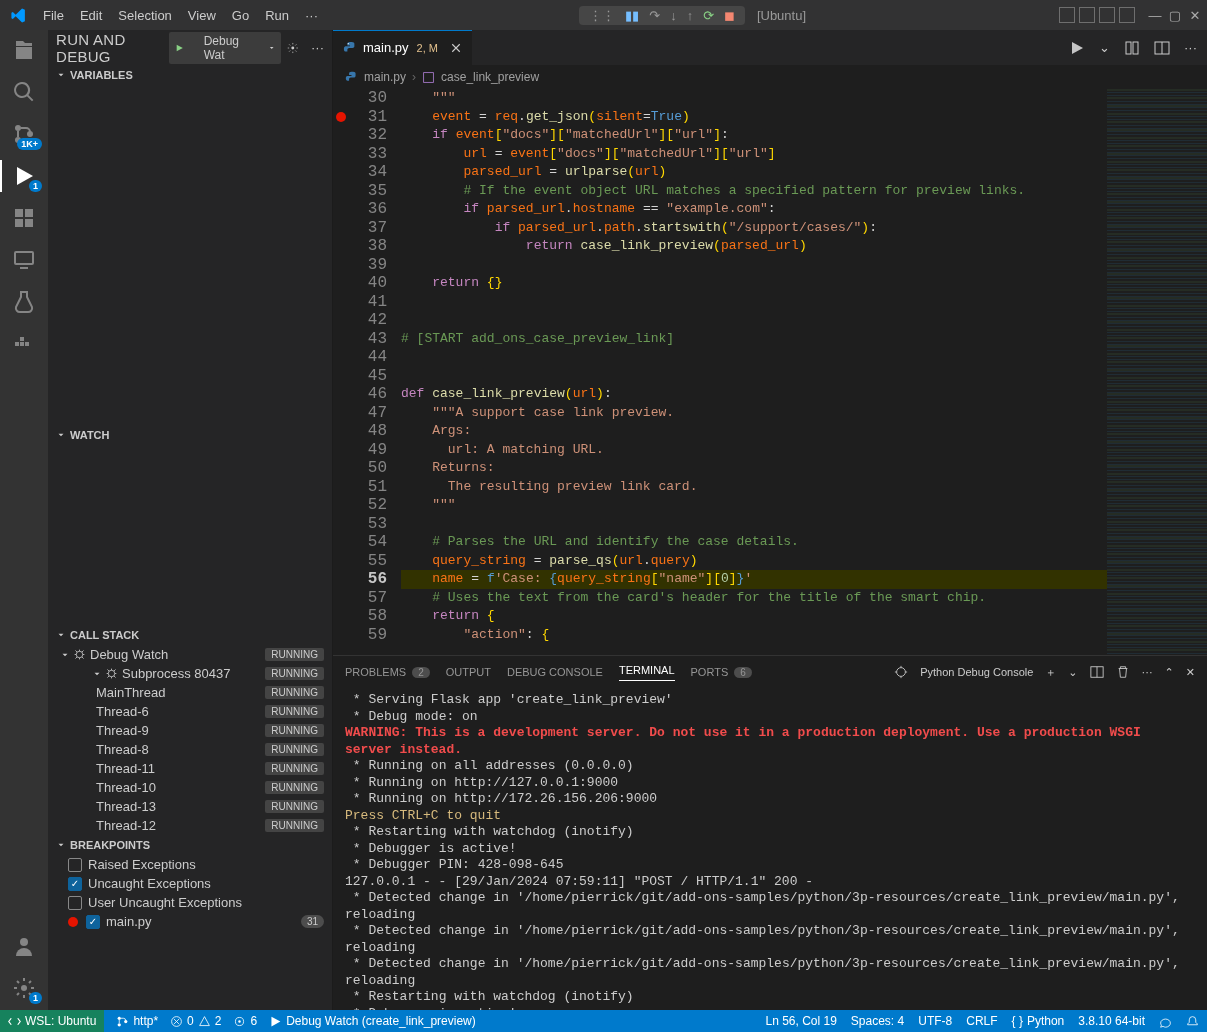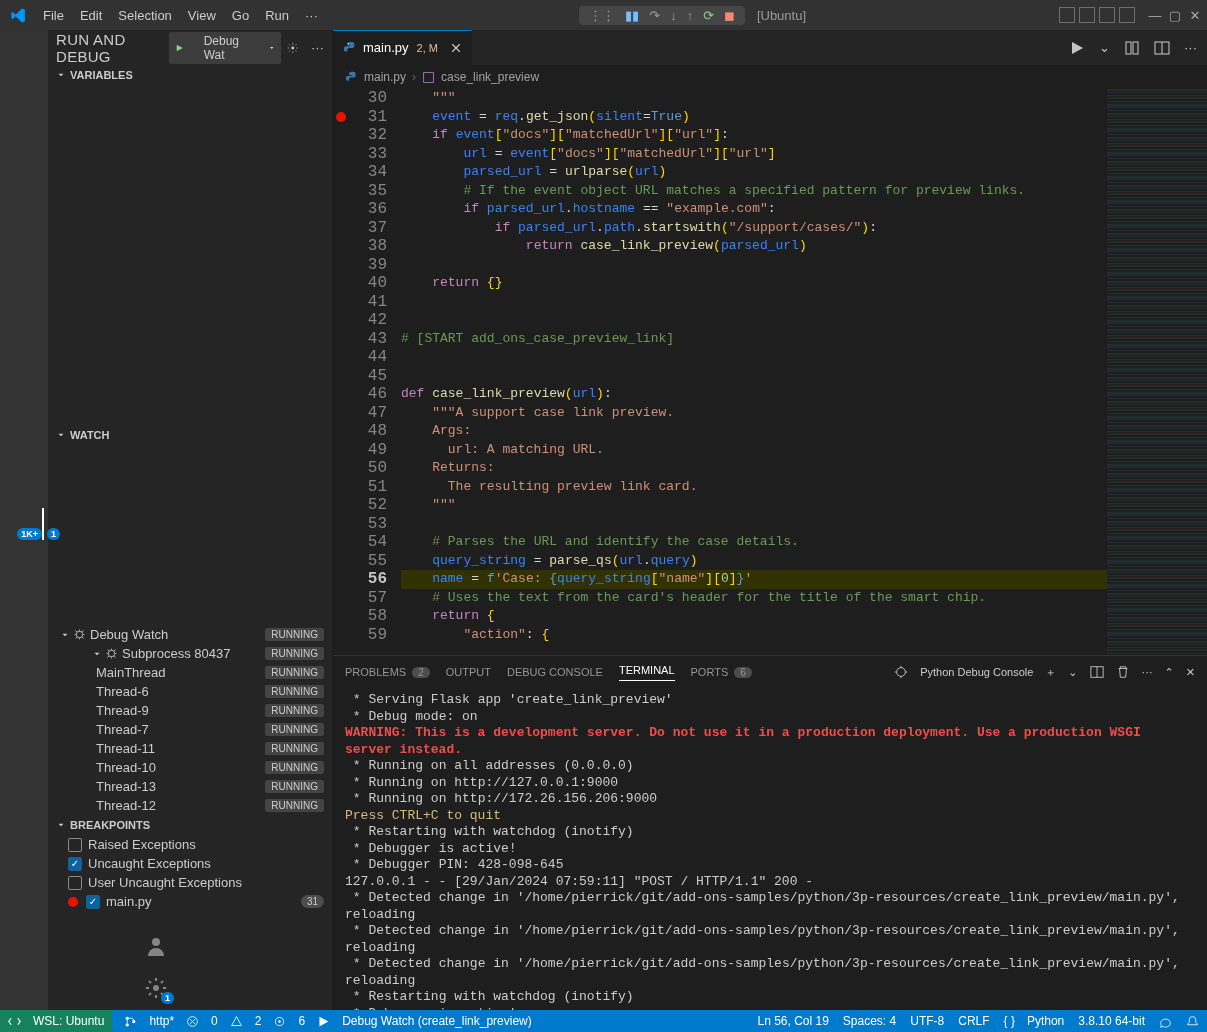--- a/index.html
+++ b/index.html
@@ -37,21 +37,21 @@
 .win-controls { display:flex; gap:4px; align-items:center; margin-left:auto;}
 .win-controls .ic { width:16px; height:16px; display:flex; align-items:center; justify-content:center; color:#aaa; }
 .layout-icons { display:flex; gap:4px; margin-right:10px;}
 .layout-icons .li-box { width:16px;height:16px; border:1px solid #888; opacity:0.7;}
 
 .main { display:flex; height: calc(100% - 30px - 22px); }
 
 .activitybar {
   width: 48px;
   background: #333333;
-  display:flex; flex-direction:row; align-items:center;
+  display:flex; flex-direction:column; align-items:center;
   padding-top:8px; gap:18px;
 }
 .activitybar .ab-ic { width:24px;height:24px; fill:#858585; position:relative;}
 .activitybar .ab-ic.active { fill:#ffffff; }
 .activitybar .ab-ic.active::before {
   content:""; position:absolute; left:-12px; top:-4px; width:2px; height:32px; background:#fff;
 }
 .activitybar .badge {
   position:absolute; bottom:-4px; right:-6px;
   background:#007acc; color:#fff; font-size:9px; border-radius:8px;
@@ -134,21 +134,21 @@
 .gutter { width:48px; text-align:right; padding-right:10px; color:#858585; font-family: Consolas, "Courier New", monospace; font-size:16px; line-height:18.5px;}
 .bp-col { width:16px; }
 .bp-dot { width:10px;height:10px;border-radius:50%;background:#e51400;margin:4px 0 0 3px;}
 .code {
   flex:1; font-family: Consolas, "Courier New", monospace;
   font-size:13px; line-height:18.5px; white-space:pre; color:#d4d4d4;
   padding-left:4px;
 }
 .k { color:#c586c0;} 
 .s { color:#ce9178;} 
-.n { color:#3b82f6;} 
+.n { color:#f97316;} 
 .f { color:#dcdcaa;} 
 .c { color:#6a9955;} 
 .b { color:#569cd6;} 
 .p { color:#d4d4d4;}
 .br { color:#ffd700;} 
 .num { color:#b5cea8;}
 .hl-line { background:#323200; display:inline-block; width:100%;}
 .minimap {
   width:100px; background:#1e1e1e;
   background-image:
@@ -177,21 +177,21 @@
   font-size:13px; line-height:16.5px; white-space:pre-wrap; color:#cccccc; overflow:hidden;
 }
 .term-warn { color:#f14c4c; font-weight:bold;}
 .term-ylw { color:#d7ba7d;}
 
 .statusbar {
   height:22px; background:#007acc; color:#fff;
   display:flex; align-items:center; font-size:12px;
   padding:0 8px; gap:12px;
 }
-.statusbar .sb-item { display:flex; align-items:center; gap:12px;}
+.statusbar .sb-item { display:flex; align-items:center; gap:4px;}
 .statusbar .sb-item svg{width:13px;height:13px;fill:#fff;}
 .statusbar .right{margin-left:auto;display:flex;gap:14px;align-items:center;}
 
 svg { display:block; }
 </style>
 </head>
 <body>
 
 <div class="titlebar">
   <svg class="vscode-icon" viewBox="0 0 24 24">
@@ -330,20 +330,26 @@
       <span>VARIABLES</span>
     </div>
     <div class="section-body variables-body"></div>
     <div class="section-hdr">
       <svg class="chev" viewBox="0 0 16 16">
           <path d="M4 6l4 4 4-4z"></path>
         </svg>
       <span>WATCH</span>
     </div>
     <div class="section-body watch-body"></div>
+    <div class="section-hdr">
+      <svg class="chev" viewBox="0 0 16 16">
+          <path d="M4 6l4 4 4-4z"></path>
+        </svg>
+      <span>CALL STACK</span>
+    </div>
     <div class="section-body callstack-body" id="callstack">
         <div class="cs-row lvl0">
           <svg class="chev" viewBox="0 0 16 16">
             <path d="M4 6l4 4 4-4z"></path>
           </svg>
           <svg class="bug" viewBox="0 0 16 16">
             <circle cx="8" cy="8" r="4" fill="none" stroke="#ccc"></circle>
             <path d="M8 4V2M8 14v-2M4 8H2M14 8h-2M5 5L3 3M13 13l-2-2M5 11l-2 2M11 5l2-2" stroke="#ccc"></path>
           </svg>
           <span class="label">Debug Watch</span>
@@ -366,21 +372,21 @@
         </div>
         <div class="cs-row lvl2">
           <span class="label">Thread-6</span>
           <span class="status">RUNNING</span>
         </div>
         <div class="cs-row lvl2">
           <span class="label">Thread-9</span>
           <span class="status">RUNNING</span>
         </div>
         <div class="cs-row lvl2">
-          <span class="label">Thread-7</span>
+          <span class="label">Thread-8</span>
           <span class="status">RUNNING</span>
         </div>
         <div class="cs-row lvl2">
           <span class="label">Thread-11</span>
           <span class="status">RUNNING</span>
         </div>
         <div class="cs-row lvl2">
           <span class="label">Thread-10</span>
           <span class="status">RUNNING</span>
         </div>

